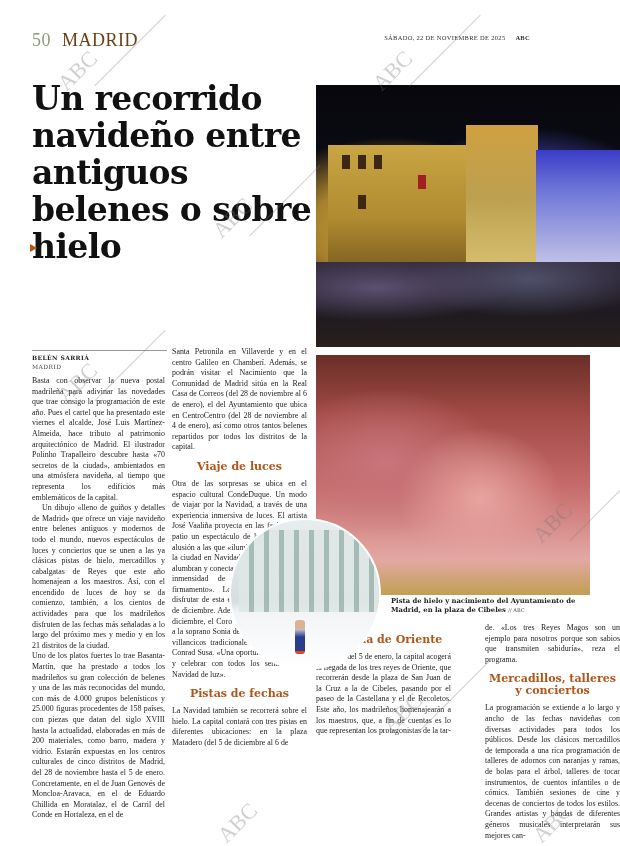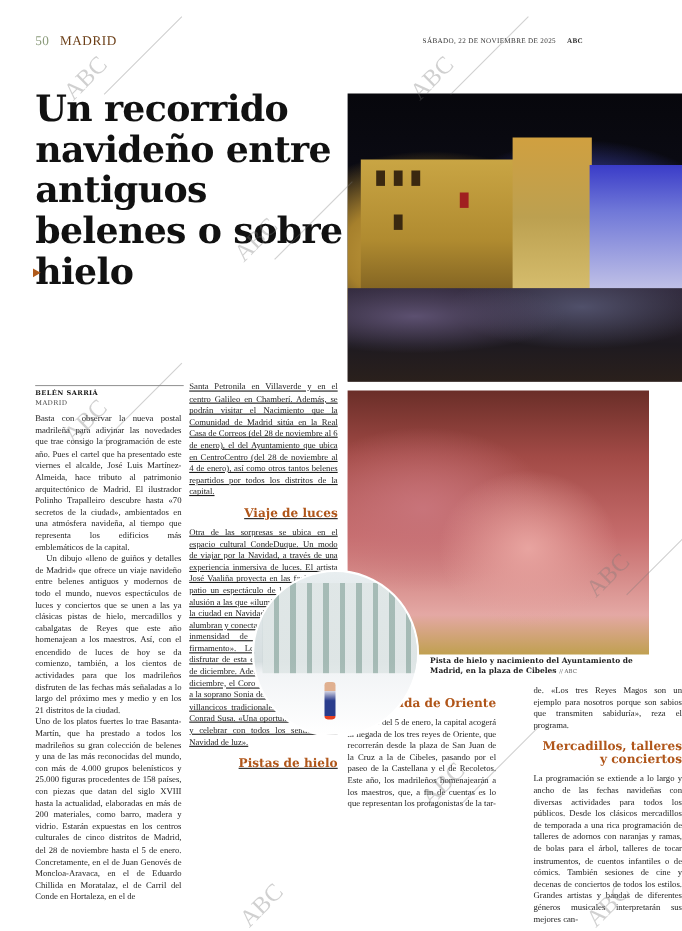--- a/index.html
+++ b/index.html
@@ -1,42 +1,42 @@
 <!DOCTYPE html>
 <html><head>
 <meta charset="utf-8">
 <style>
   * { box-sizing: border-box; margin: 0; padding: 0; }
   html, body { width: 620px; height: 846px; background: #ffffff; overflow: hidden; }
   body { position: relative; font-family: "DejaVu Serif", serif; color: #1a1a1a; }
 
-  .folio { position: absolute; top: 30px; left: 32px; font-family: "Liberation Serif", serif; font-size: 12px; letter-spacing: 0.5px; }
+  .folio { position: absolute; top: 30px; left: 32px; font-family: "Liberation Serif", serif; font-size: 18px; letter-spacing: 0.5px; }
   .folio .pg { color: #8a9a7a; margin-right: 6px; }
   .folio .sec { color: #6b3e16; }
   .dateline { position: absolute; top: 34px; right: 90px; font-family: "Liberation Serif", serif; font-size: 6.5px; color: #333; letter-spacing: 0.3px; }
   .dateline .brand { margin-left: 8px; font-weight: bold; }
 
   .headline { position: absolute; top: 80px; left: 32px; width: 280px; font-family: "DejaVu Serif", serif; font-weight: bold; font-size: 33px; line-height: 37px; letter-spacing: -0.6px; color: #111; }
 
   .decks { position: absolute; top: 240px; left: 30px; width: 280px; }
   .deck { font-family: "Liberation Serif", serif; font-size: 15.5px; line-height: 17.5px; color: #1a1a1a; margin-bottom: 5px; padding-left: 10px; position: relative; }
   .deck .arrow { position: absolute; left: 0; top: 4px; width: 0; height: 0; border-left: 7px solid #b05a1a; border-top: 4.5px solid transparent; border-bottom: 4.5px solid transparent; }
 
   .rule { position: absolute; top: 350px; left: 32px; width: 135px; border-top: 1px solid #999; }
 
   .byline { position: absolute; top: 354px; left: 32px; font-family: "DejaVu Serif", serif; font-size: 6px; font-weight: bold; letter-spacing: 0.4px; }
   .place { position: absolute; top: 363px; left: 32px; font-family: "DejaVu Serif", serif; font-size: 6px; letter-spacing: 0.4px; color: #444; }
 
   .col { position: absolute; font-family: "Liberation Serif", serif; font-size: 7.9px; line-height: 10.6px; color: #1c1c1c; text-align: justify; hyphens: auto; }
   .col p { text-indent: 0; }
   .col p + p { text-indent: 10px; }
-  .subhead { font-family: "DejaVu Serif", serif; font-weight: bold; color: #b0561a; font-size: 11px; line-height: 12px; margin: 8px 0 6px 0; text-align: right; }
+  .subhead { font-family: "DejaVu Serif", serif; font-weight: bold; color: #b0561a; font-size: 11px; line-height: 12px; margin: 8px 0 6px 0; text-align: center; }
 
   .col1 { top: 376px; left: 32px; width: 133px; }
-  .col2 { top: 347px; left: 172px; width: 135px; text-decoration: underline; }
+  .col2 { top: 347px; left: 172px; width: 135px; }
   .col3 { top: 626px; left: 316px; width: 135px; }
   .col4 { top: 623px; left: 456px; width: 135px; margin-left: 29px; }
 
   .photo { position: absolute; overflow: hidden; }
   .photo-main { top: 85px; left: 316px; width: 304px; height: 262px;
     background:
       radial-gradient(ellipse at 25% 55%, #d8b04a 0%, #a6802c 25%, transparent 45%),
       radial-gradient(ellipse at 70% 55%, #5a64d8 0%, #3f46b8 25%, transparent 50%),
       linear-gradient(180deg, #07070c 0%, #0b0b14 30%, #1a1620 62%, #2a1e22 78%, #3a2a2a 100%); }
   .bldg-left { position: absolute; left: 12px; top: 60px; width: 140px; height: 122px; background: linear-gradient(180deg, #c9a544 0%, #b08b30 60%, #806222 100%); }
@@ -88,21 +88,22 @@
 <div class="col col1">
   <p>Basta con observar la nueva postal madrileña para adivinar las novedades que trae consigo la programación de este año. Pues el cartel que ha presentado este viernes el alcalde, José Luis Martínez-Almeida, hace tributo al patrimonio arquitectónico de Madrid. El ilustrador Polinho Trapalleiro descubre hasta «70 secretos de la ciudad», ambientados en una atmósfera navideña, al tiempo que representa los edificios más emblemáticos de la capital.</p>
   <p>Un dibujo «lleno de guiños y detalles de Madrid» que ofrece un viaje navideño entre belenes antiguos y modernos de todo el mundo, nuevos espectáculos de luces y conciertos que se unen a las ya clásicas pistas de hielo, mercadillos y cabalgatas de Reyes que este año homenajean a los maestros. Así, con el encendido de luces de hoy se da comienzo, también, a los cientos de actividades para que los madrileños disfruten de las fechas más señaladas a lo largo del próximo mes y medio y en los 21 distritos de la ciudad.</p>
   <p style="text-indent:0">Uno de los platos fuertes lo trae Basanta-Martín, que ha prestado a todos los madrileños su gran colección de belenes y una de las más reconocidas del mundo, con más de 4.000 grupos belenísticos y 25.000 figuras procedentes de 158 países, con piezas que datan del siglo XVIII hasta la actualidad, elaboradas en más de 200 materiales, como barro, madera y vidrio. Estarán expuestas en los centros culturales de cinco distritos de Madrid, del 28 de noviembre hasta el 5 de enero. Concretamente, en el de Juan Genovés de Moncloa-Aravaca, en el de Eduardo Chillida en Moratalaz, el de Carril del Conde en Hortaleza, en el de</p>
 </div>
 
 <div class="col col2">
   <p>Santa Petronila en Villaverde y en el centro Galileo en Chamberí. Además, se podrán visitar el Nacimiento que la Comunidad de Madrid sitúa en la Real Casa de Correos (del 28 de noviembre al 6 de enero), el del Ayuntamiento que ubica en CentroCentro (del 28 de noviembre al 4 de enero), así como otros tantos belenes repartidos por todos los distritos de la capital.</p>
   <h3 class="subhead">Viaje de luces</h3>
   <p style="padding-right:0"><span>Otra de las sorpresas se ubica en el espacio cultural CondeDuque. Un modo de viajar por la Navidad, a través de una experiencia inmersiva de luces. El artista José Vaaliña proyecta en las fachadas del patio un espectáculo de luces que hacen alusión a las que «iluminan los hogares de la ciudad en Navidad, o las interiores que alumbran y conectan con la naturaleza y la inmensidad de las estrellas y el firmamento». Los madrileños podrán disfrutar de esta experiencia del 17 al 23 de diciembre. Además, la noche del 23 de diciembre, el Coro de Voces Graves junto a la soprano Sonia de Munck interpretarán villancicos tradicionales con arreglos de Conrad Susa. «Una oportunidad para vivir y celebrar con todos los sentidos una Navidad de luz».</span></p>
-  <h3 class="subhead">Pistas de hielo</h3>
+  <h3 class="subhead">Pistas de fechas</h3>
+  <p>La Navidad también se recorrerá sobre el hielo. La capital contará con tres pistas en diferentes ubicaciones: en la plaza Matadero (del 5 de diciembre al 6 de</p>
 </div>
 
 <div class="col col3">
   <h3 class="subhead">Llegada de Oriente</h3>
   <p>La noche del 5 de enero, la capital acogerá la llegada de los tres reyes de Oriente, que recorrerán desde la plaza de San Juan de la Cruz a la de Cibeles, pasando por el paseo de la Castellana y el de Recoletos. Este año, los madrileños homenajearán a los maestros, que, a fin de cuentas es lo que representan los protagonistas de la tar-</p>
 </div>
 
 <div class="col col4">
   <p>de. «Los tres Reyes Magos son un ejemplo para nosotros porque son sabios que transmiten sabiduría», reza el programa.</p>
   <h3 class="subhead">Mercadillos, talleres y conciertos</h3>

